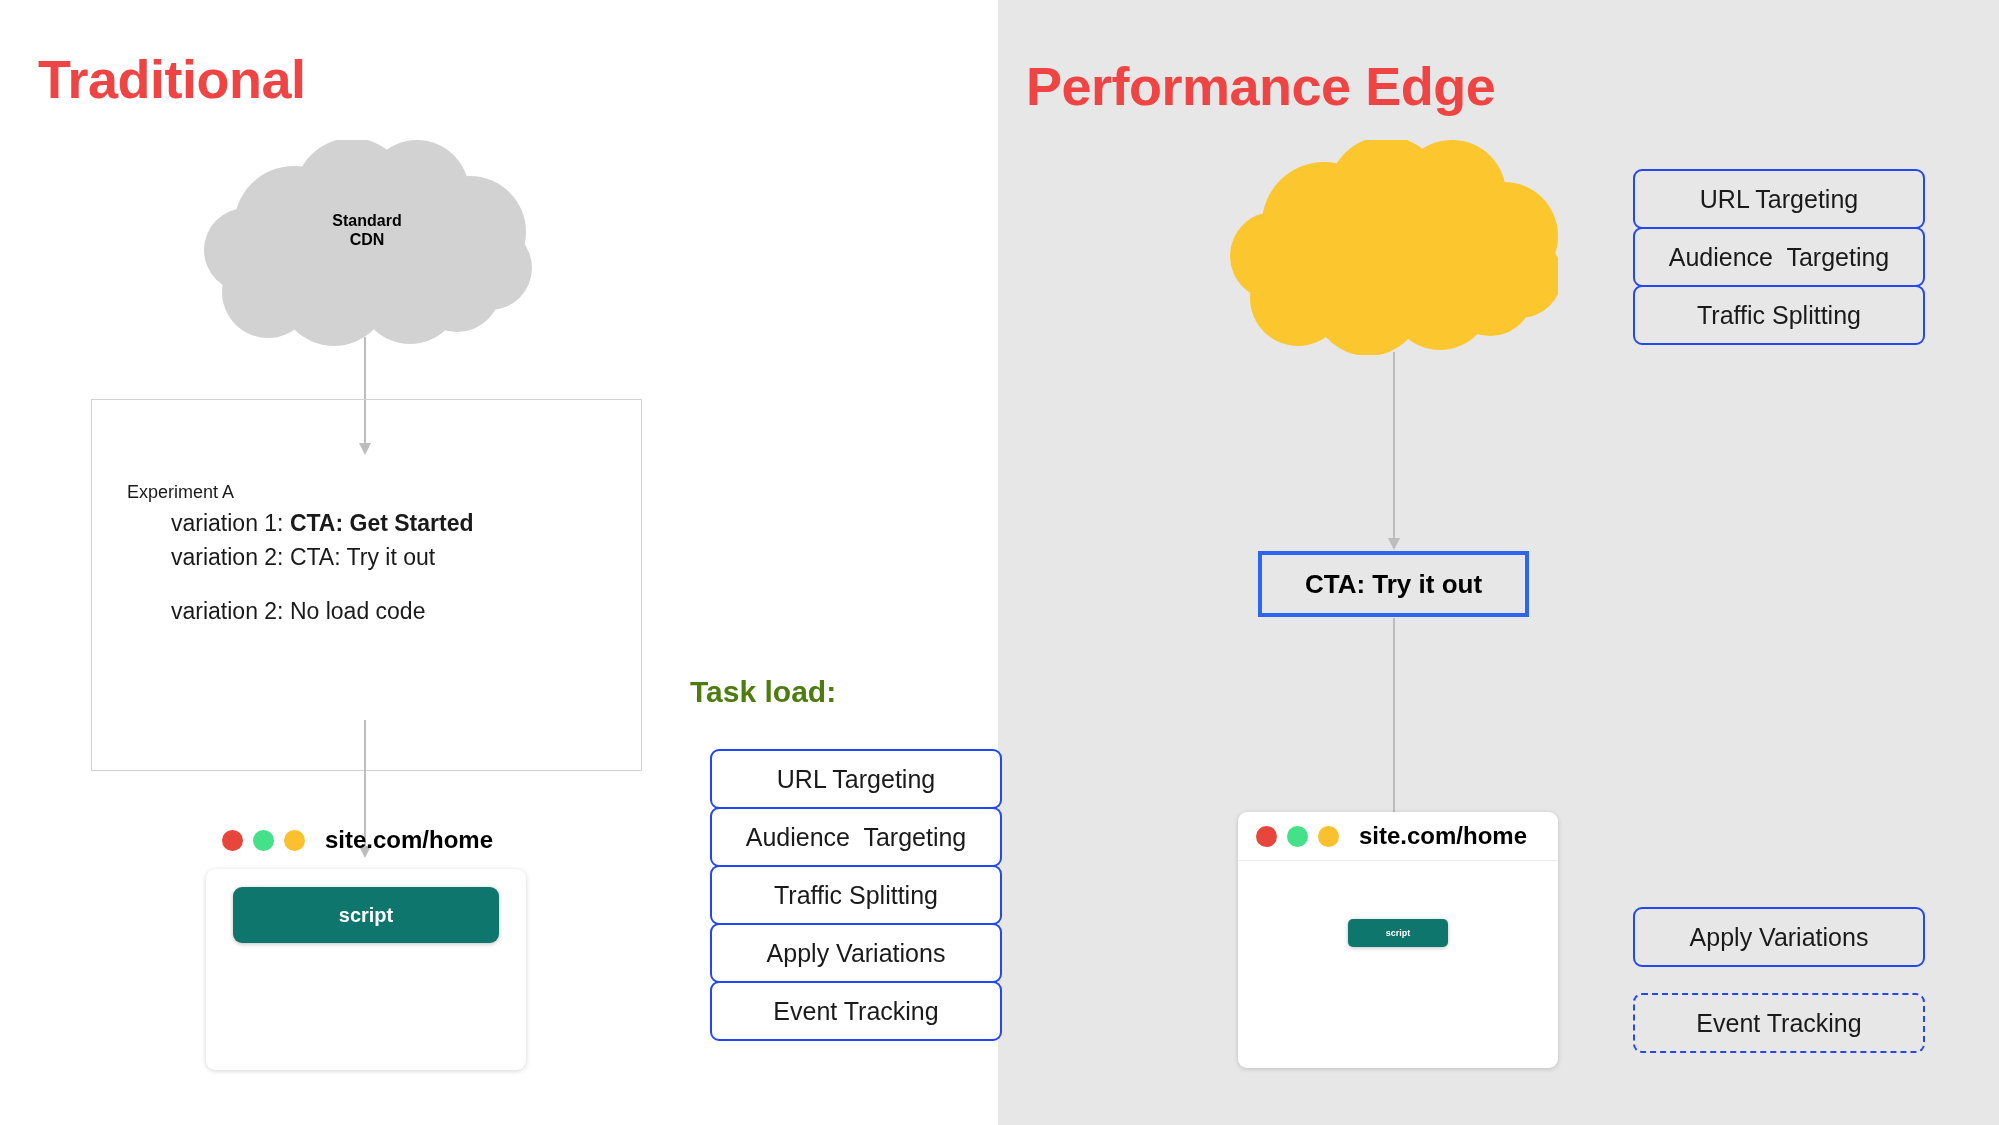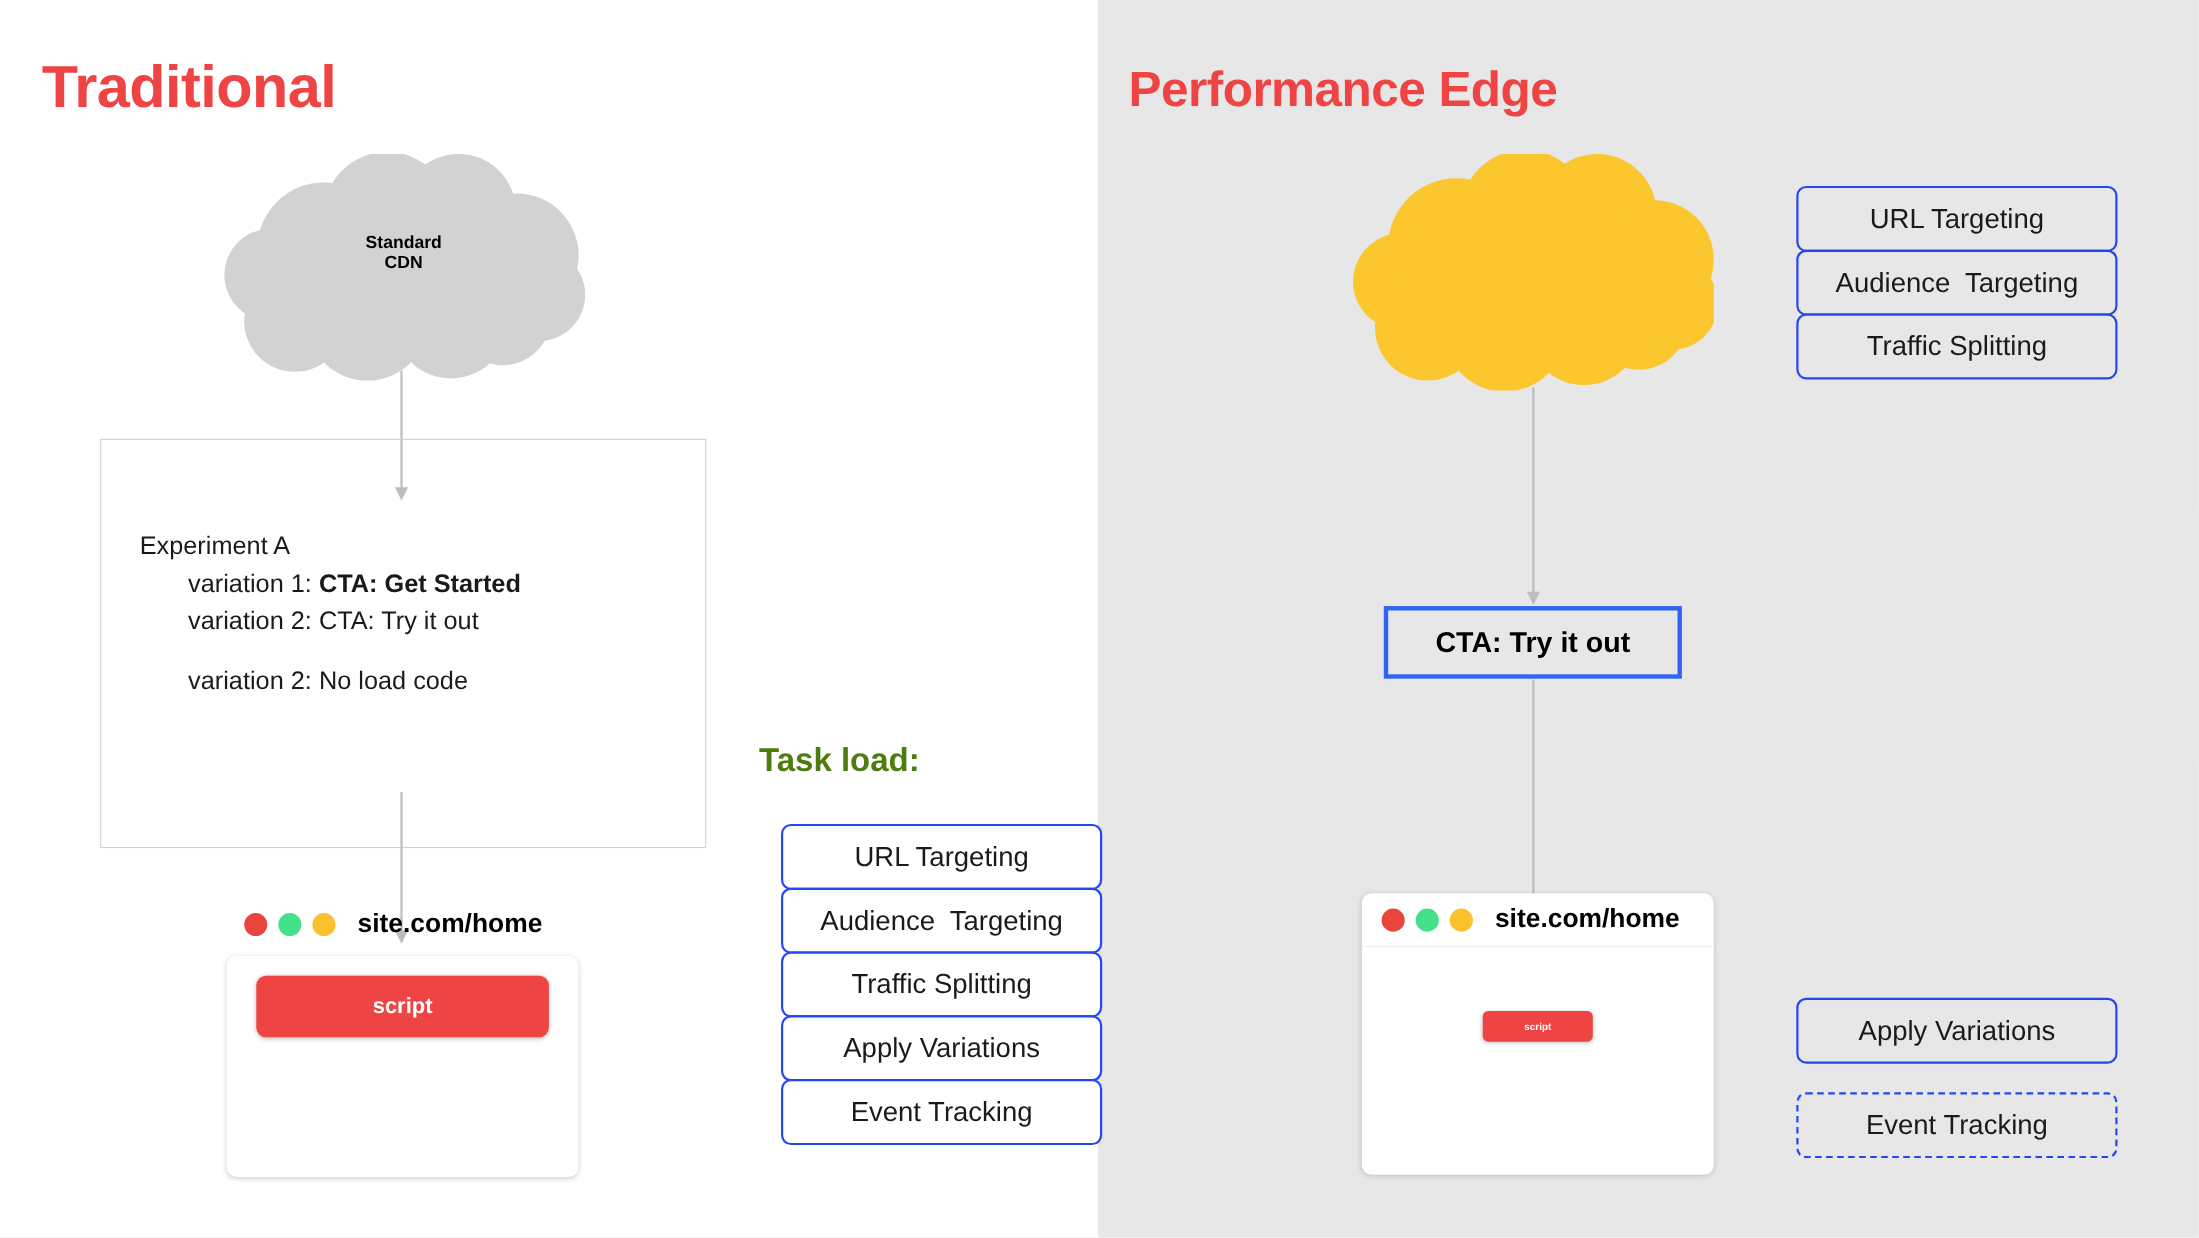--- a/index.html
+++ b/index.html
@@ -15,21 +15,21 @@
   #panel-right{left:998px;width:1001px;background:#e7e7e7;}
 
   .panel-title{
     position:absolute;
     font-weight:bold;
     color:#ef4444;
     white-space:nowrap;
     letter-spacing:-0.5px;
   }
   #title-traditional{left:38px;top:48px;font-size:54px;}
-  #title-performance{left:1026px;top:55px;font-size:45px;}
+  #title-performance{left:1026px;top:55px;font-size:54px;}
 
   
   .cloud{position:absolute;}
   .cloud svg{display:block;}
   .cloud-label{
     position:absolute;left:0;right:0;
     text-align:center;
     font-weight:bold;
     color:#000;
     line-height:1.18;
@@ -46,21 +46,21 @@
     position:absolute;
     left:91px;top:399px;width:551px;height:372px;
     border:1px solid #d2d2d2;
     background:transparent;
     box-sizing:border-box;
   }
   #experiment-list{
     position:absolute;left:127px;top:479px;
     font-size:23px;color:#1a1a1a;line-height:1.48;
   }
-  .exp-title{font-size:23px;}
+  .exp-title{font-size:18px;}
   .exp-var{padding-left:44px;font-size:23px;}
   .exp-var b{font-weight:bold;}
   .exp-gap{height:20px;}
 
   
   .browser{
     position:absolute;
     background:#ffffff;
     border-radius:9px;
     box-shadow:0 1px 5px rgba(0,0,0,0.17);
@@ -80,21 +80,21 @@
     margin-left:10px;
     font-size:24px;font-weight:bold;color:#000;white-space:nowrap;
   }
   .browser-body{
     border-top:1px solid #ededed;
     position:relative;
     height:calc(100% - 48px);
   }
   .script-chip{
     position:absolute;
-    background:#ef4444;
+    background:#0f766e;
     color:#ffffff;
     font-weight:bold;
     display:flex;align-items:center;justify-content:center;
     box-shadow:0 1px 4px rgba(0,0,0,0.25);
   }
 
   
   #browser-left{left:206px;top:869px;width:320px;height:201px;}
   #script-left{
     left:27px;top:18px;width:266px;height:56px;

